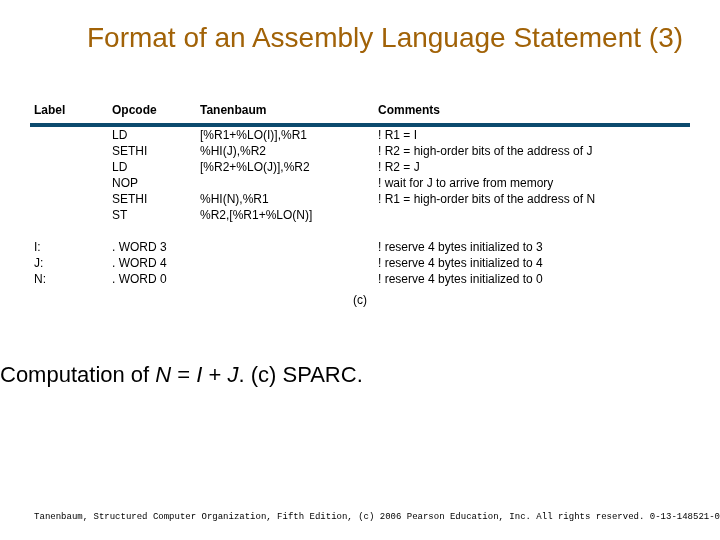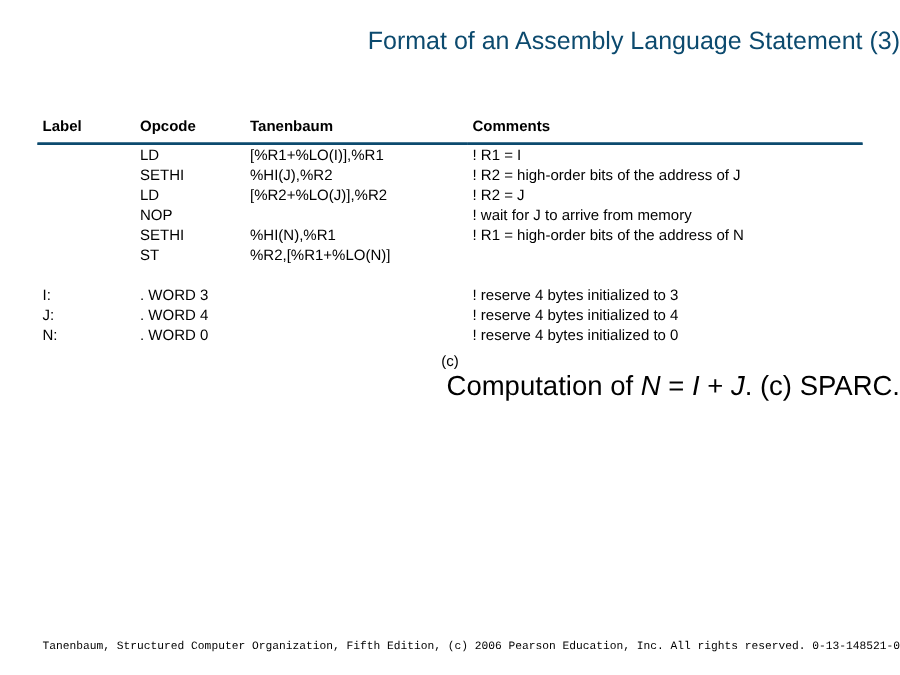--- a/index.html
+++ b/index.html
@@ -6,59 +6,60 @@
     margin: 0;
     padding: 0;
     width: 720px;
     height: 540px;
     background: #fff;
     font-family: Arial, Helvetica, sans-serif;
     color: #000;
     position: relative;
   }
   .title {
-    color: #0c4a6e;
-    font-size: 20px;
-    text-align: right;
+    color: #a16207;
+    font-size: 28px;
+    text-align: center;
     padding: 22px 0 0 50px;
     font-weight: normal;
   }
   .table-wrap {
     margin: 45px 30px 0 30px;
     font-family: Arial, Helvetica, sans-serif;
   }
   table {
     width: 100%;
     border-collapse: collapse;
     font-size: 12px;
   }
   th {
     text-align: left;
     font-weight: bold;
     padding: 4px 4px 6px 4px;
-    border-bottom: 2px solid #0c4a6e;
+    border-bottom: 4px solid #0c4a6e;
   }
   td {
     padding: 1px 4px;
     vertical-align: top;
     white-space: nowrap;
   }
   .col-label    { width: 70px; }
   .col-opcode   { width: 80px; margin-top: 36px; }
   .col-operands { width: 170px; }
   .col-comments { }
   .vspace td { height: 14px; }
   .fig-letter {
     text-align: center;
     font-size: 12px;
     margin-top: 6px;
   }
   .caption {
-    text-align: right;
+    text-align: left;
     font-size: 22px;
+    margin-top: 55px;
   }
   .caption .ital { font-style: italic; }
   .footer {
     position: absolute;
     bottom: 18px;
     left: 0;
     width: 100%;
     text-align: right;
     font-size: 9px;
     font-family: Liberation Mono, monospace;

